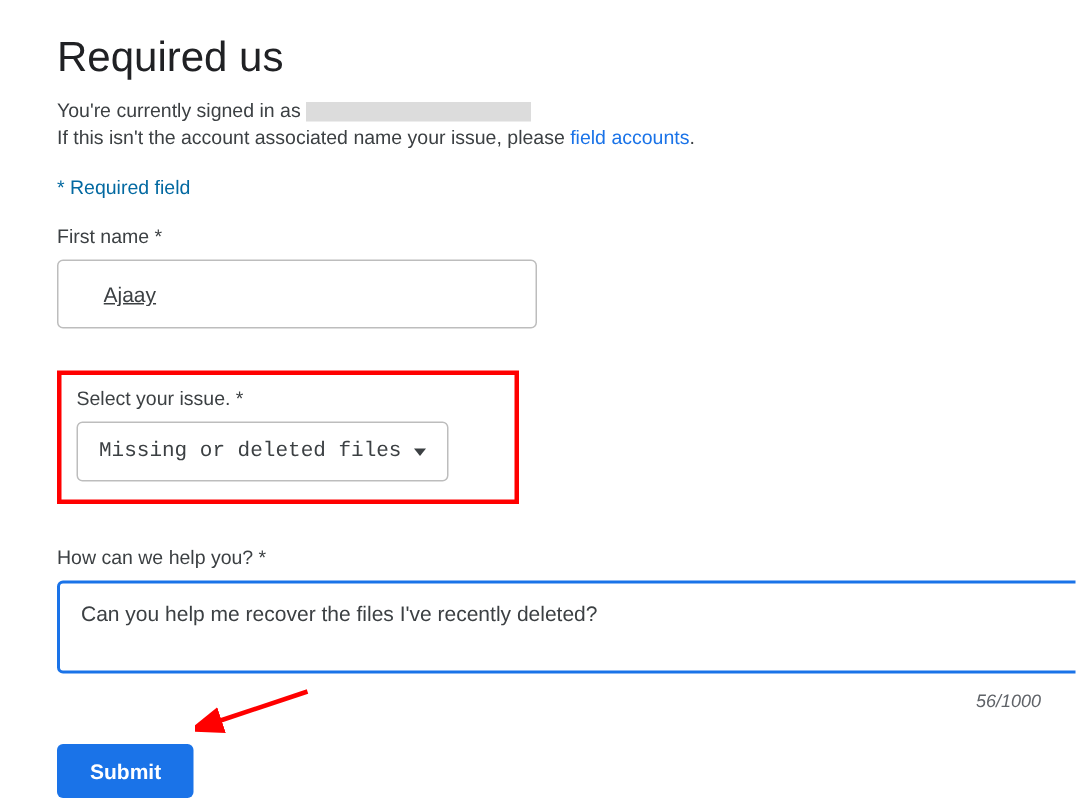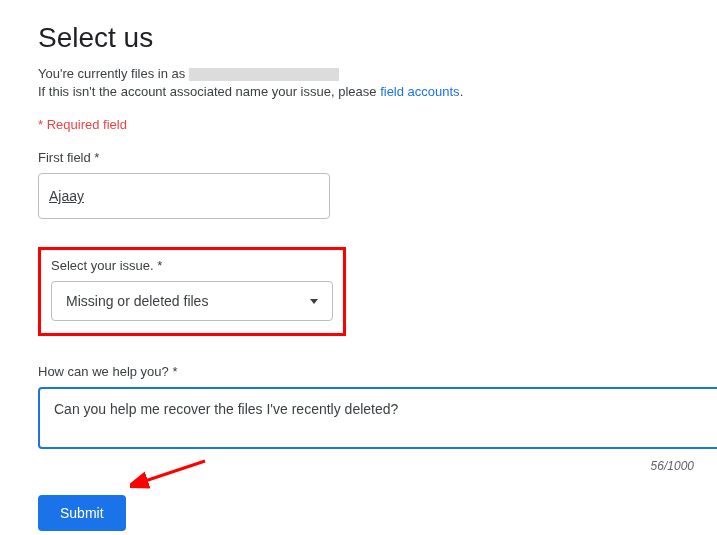--- a/index.html
+++ b/index.html
@@ -33,52 +33,53 @@
       font-size: 13px;
       color: #3c4043;
       margin-bottom: 18px;
     }
     .link {
       color: #1a73e8;
       text-decoration: none;
     }
     .required-note {
       font-size: 13px;
-      color: #ef4444;
+      color: #0369a1;
       margin-bottom: 18px;
     }
     .label {
       font-size: 13px;
       color: #3c4043;
       margin-bottom: 8px;
       display: block;
     }
     .text-input {
-      width: 292px;
+      width: 320px;
       height: 46px;
       border: 1px solid #bdbdbd;
       border-radius: 4px;
-      padding: 0 10px;
+      padding: 0 30px;
       font-size: 14px;
       color: #3c4043;
       outline: none;
       text-decoration: underline;
     }
     .field-block {
       margin-bottom: 28px;
     }
     .highlight-box {
       border: 3px solid #ff0000;
       padding: 8px 10px 12px 10px;
       width: 308px;
       margin-bottom: 28px;
     }
     .select-wrap {
       position: relative;
-      width: 282px;
+      width: 248px;
+      font-family: Liberation Mono, monospace;
     }
     .select-box {
       width: 100%;
       height: 40px;
       border: 1px solid #bdbdbd;
       border-radius: 4px;
       padding: 0 14px;
       font-size: 14px;
       color: #3c4043;
       background: #fff;
@@ -117,50 +118,50 @@
       margin-bottom: 22px;
       font-style: italic;
     }
     .submit-btn {
       background: #1a73e8;
       color: #fff;
       border: none;
       border-radius: 4px;
       padding: 10px 22px;
       font-size: 14px;
-      font-weight: 400;
+      font-weight: 700;
       cursor: pointer;
     }
     .arrow-svg {
       position: absolute;
       left: 130px;
       top: 456px;
       pointer-events: none;
     }
   </style>
 </head>
 <body>
 
 
 
-<h1 class="title">Select us</h1>
+<h1 class="title">Required us</h1>
 
 <div class="signed-in">
-  <span>You're currently files in as</span>
+  <span>You're currently signed in as</span>
   <span class="redacted"></span>
 </div>
 
 <div class="switch-line">
   <span>If this isn't the account associated name your issue, please </span><a href="#" class="link">field accounts</a><span>.</span>
 </div>
 
 <div class="required-note">* Required field</div>
 
 <div class="field-block">
-  <label class="label">First field *</label>
+  <label class="label">First name *</label>
   <input type="text" class="text-input" value="Ajaay" style="">
 </div>
 
 <div class="highlight-box">
   <label class="label">Select your issue. *</label>
   <div class="select-wrap">
     <div class="select-box">
       <span>Missing or deleted files</span>
       <span class="caret"></span>
     </div>

